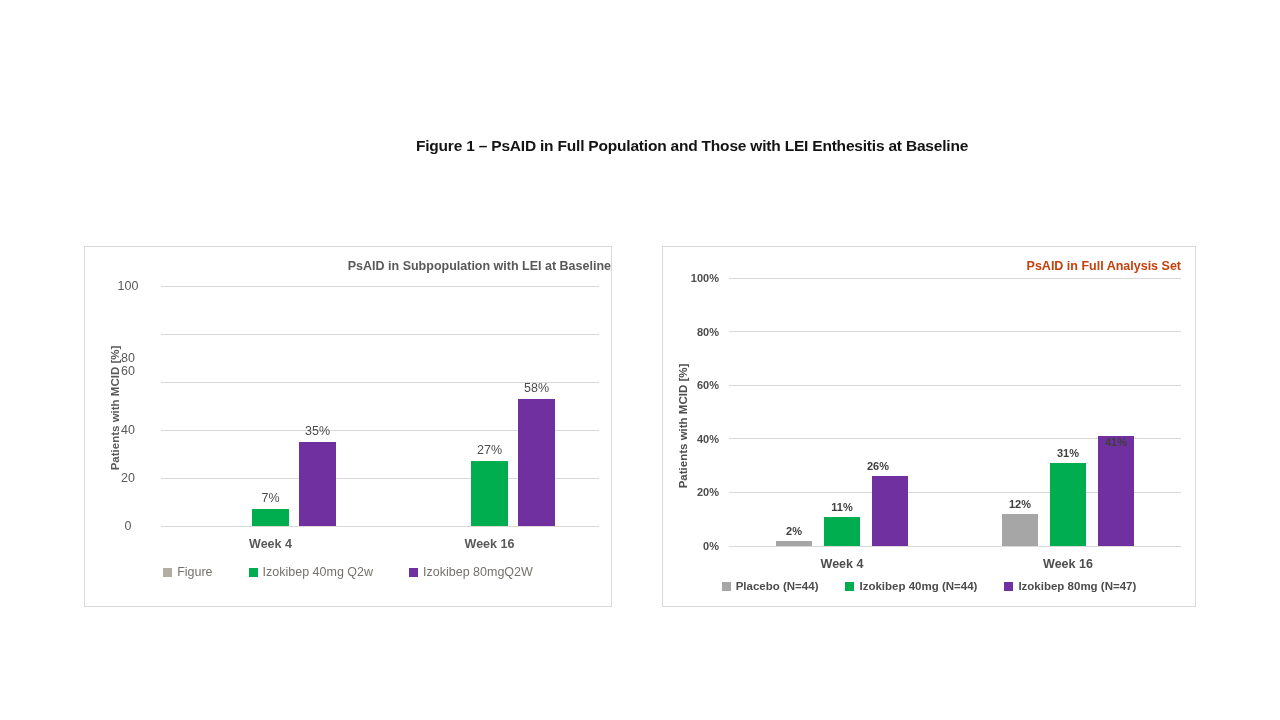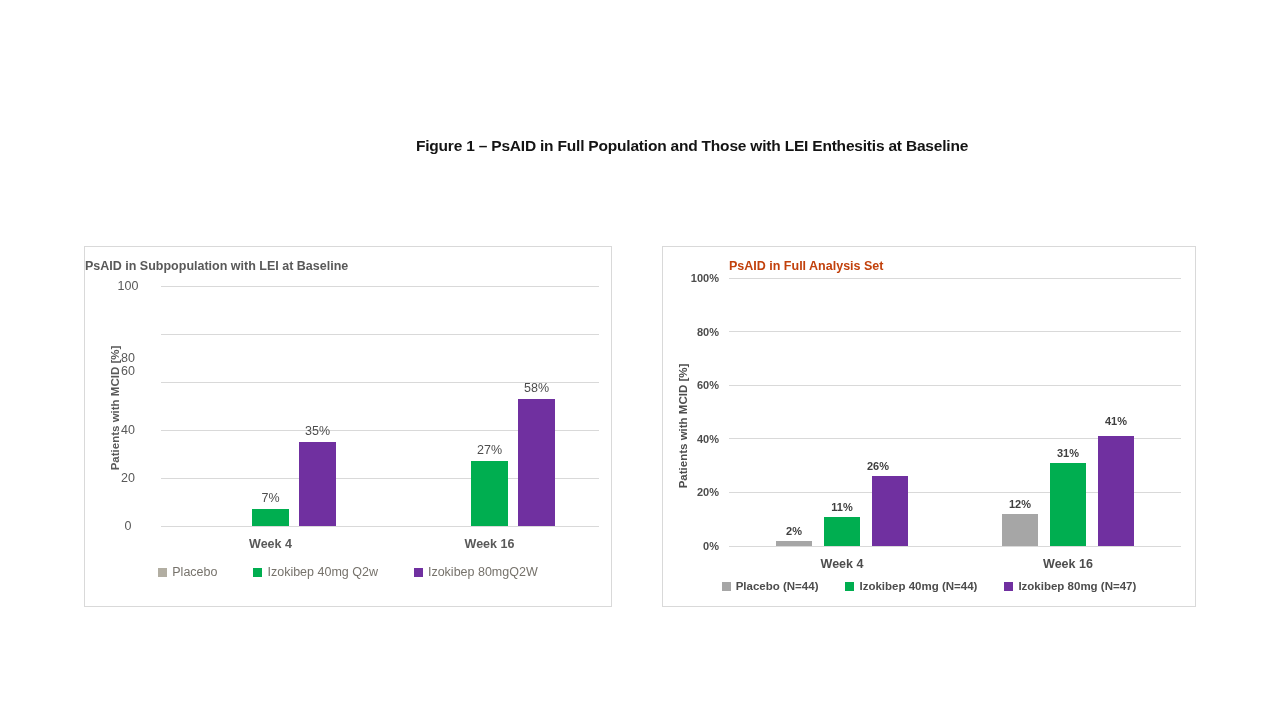--- a/index.html
+++ b/index.html
@@ -9,21 +9,21 @@
   .fig-title{
     position:absolute;top:137px;left:692px;transform:translateX(-50%);
     font-size:15.5px;font-weight:700;color:#141414;white-space:nowrap;letter-spacing:-0.2px;
   }
 
   .panel{position:absolute;top:246px;height:361px;background:#ffffff;
     border:1px solid #d9d9d9;box-sizing:border-box;}
   .panel-0{left:84px;width:528px;}
   .panel-1{left:662px;width:534px;}
 
-  .chart-title{position:absolute;top:12px;text-align:left;font-weight:700;white-space:nowrap;}
+  .chart-title{position:absolute;top:12px;text-align:right;font-weight:700;white-space:nowrap;}
   .panel-0 .chart-title{left:0;right:0;font-size:12.5px;color:#595959;}
   .panel-1 .chart-title{left:66px;width:452px;font-size:12.5px;color:#c2410c;}
 
   .ylabel-anchor{position:absolute;width:0;height:0;}
   .ylabel-anchor span{display:inline-block;white-space:nowrap;
     transform:translate(-50%,-50%) rotate(-90deg);font-weight:700;}
   .panel-0 .ylabel-anchor{left:30px;top:157px;}
   .panel-0 .ylabel-anchor span{font-size:11.5px;color:#595959;}
   .panel-1 .ylabel-anchor{left:20px;top:175px;}
   .panel-1 .ylabel-anchor span{font-size:11.5px;color:#4d4d4d;}
@@ -73,21 +73,21 @@
         <div class="bar" style="left: 138px; width: 37px; height: 84px; background: rgb(112, 48, 160);"></div>
         <div class="bar-label" style="left: 126.5px; width: 60px; bottom: 88px;">35%</div>
         <div class="bar" style="left: 310px; width: 37px; height: 64.8px; background: rgb(0, 174, 80);"></div>
         <div class="bar-label" style="left: 298.5px; width: 60px; bottom: 68.8px;">27%</div>
         <div class="bar" style="left: 357px; width: 37px; height: 127.2px; background: rgb(112, 48, 160);"></div>
         <div class="bar-label" style="left: 345.5px; width: 60px; bottom: 131.2px;">58%</div>
       </div>
     <div class="legend">
         <div class="legend-item">
           <span class="legend-swatch" style="background: rgb(178, 174, 162);"></span>
-          <span>Placebo</span>
+          <span>Figure</span>
         </div>
         <div class="legend-item">
           <span class="legend-swatch" style="background: rgb(0, 174, 80);"></span>
           <span>Izokibep 40mg Q2w</span>
         </div>
         <div class="legend-item">
           <span class="legend-swatch" style="background: rgb(112, 48, 160);"></span>
           <span>Izokibep 80mgQ2W</span>
         </div>
       </div>
@@ -117,21 +117,21 @@
         <div class="bar-label" style="left: 35px; width: 60px; bottom: 9.36px;">2%</div>
         <div class="bar" style="left: 95px; width: 36px; height: 29.48px; background: rgb(0, 174, 80);"></div>
         <div class="bar-label" style="left: 83px; width: 60px; bottom: 33.48px;">11%</div>
         <div class="bar" style="left: 143px; width: 36px; height: 69.68px; background: rgb(112, 48, 160);"></div>
         <div class="bar-label" style="left: 119px; width: 60px; bottom: 73.68px; text-align: center;">26%</div>
         <div class="bar" style="left: 273px; width: 36px; height: 32.16px; background: rgb(166, 166, 166);"></div>
         <div class="bar-label" style="left: 261px; width: 60px; bottom: 36.16px;">12%</div>
         <div class="bar" style="left: 321px; width: 36px; height: 83.08px; background: rgb(0, 174, 80);"></div>
         <div class="bar-label" style="left: 309px; width: 60px; bottom: 87.08px;">31%</div>
         <div class="bar" style="left: 369px; width: 36px; height: 109.88px; background: rgb(112, 48, 160);"></div>
-        <div class="bar-label" style="left: 357px; width: 60px; bottom: 119px;">41%</div>
+        <div class="bar-label" style="left: 357px; width: 60px; bottom: 98px;">41%</div>
       </div>
     <div class="legend">
         <div class="legend-item">
           <span class="legend-swatch" style="background: rgb(166, 166, 166);"></span>
           <span>Placebo (N=44)</span>
         </div>
         <div class="legend-item">
           <span class="legend-swatch" style="background: rgb(0, 174, 80);"></span>
           <span>Izokibep 40mg (N=44)</span>
         </div>

